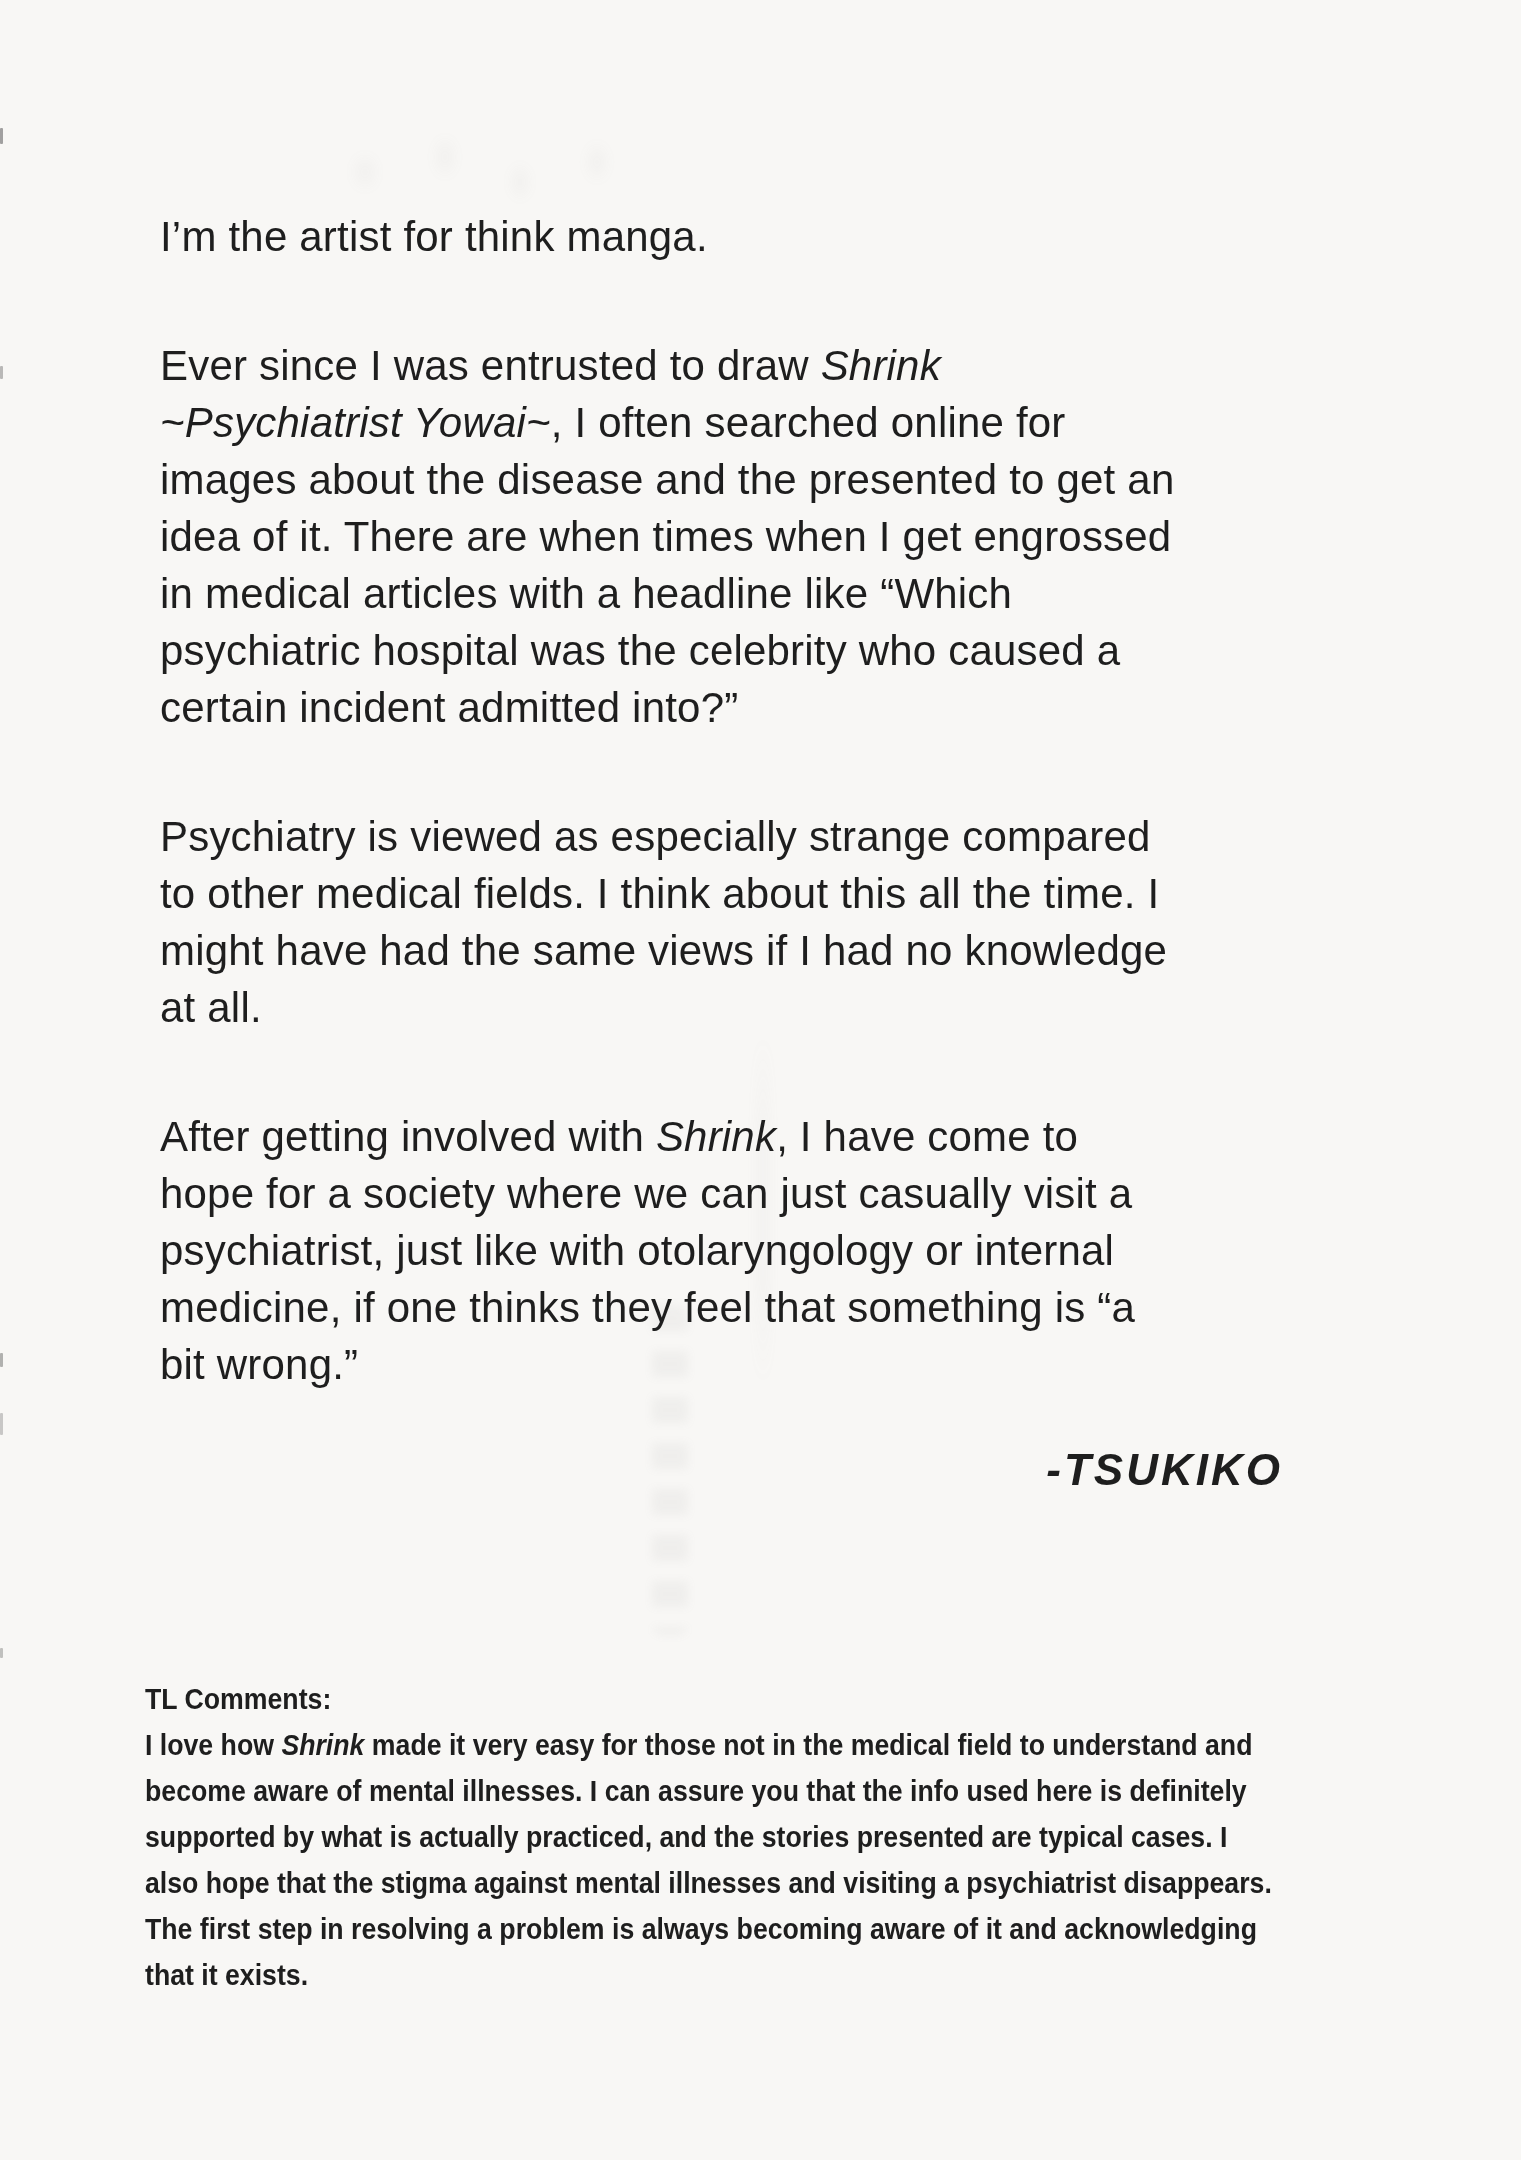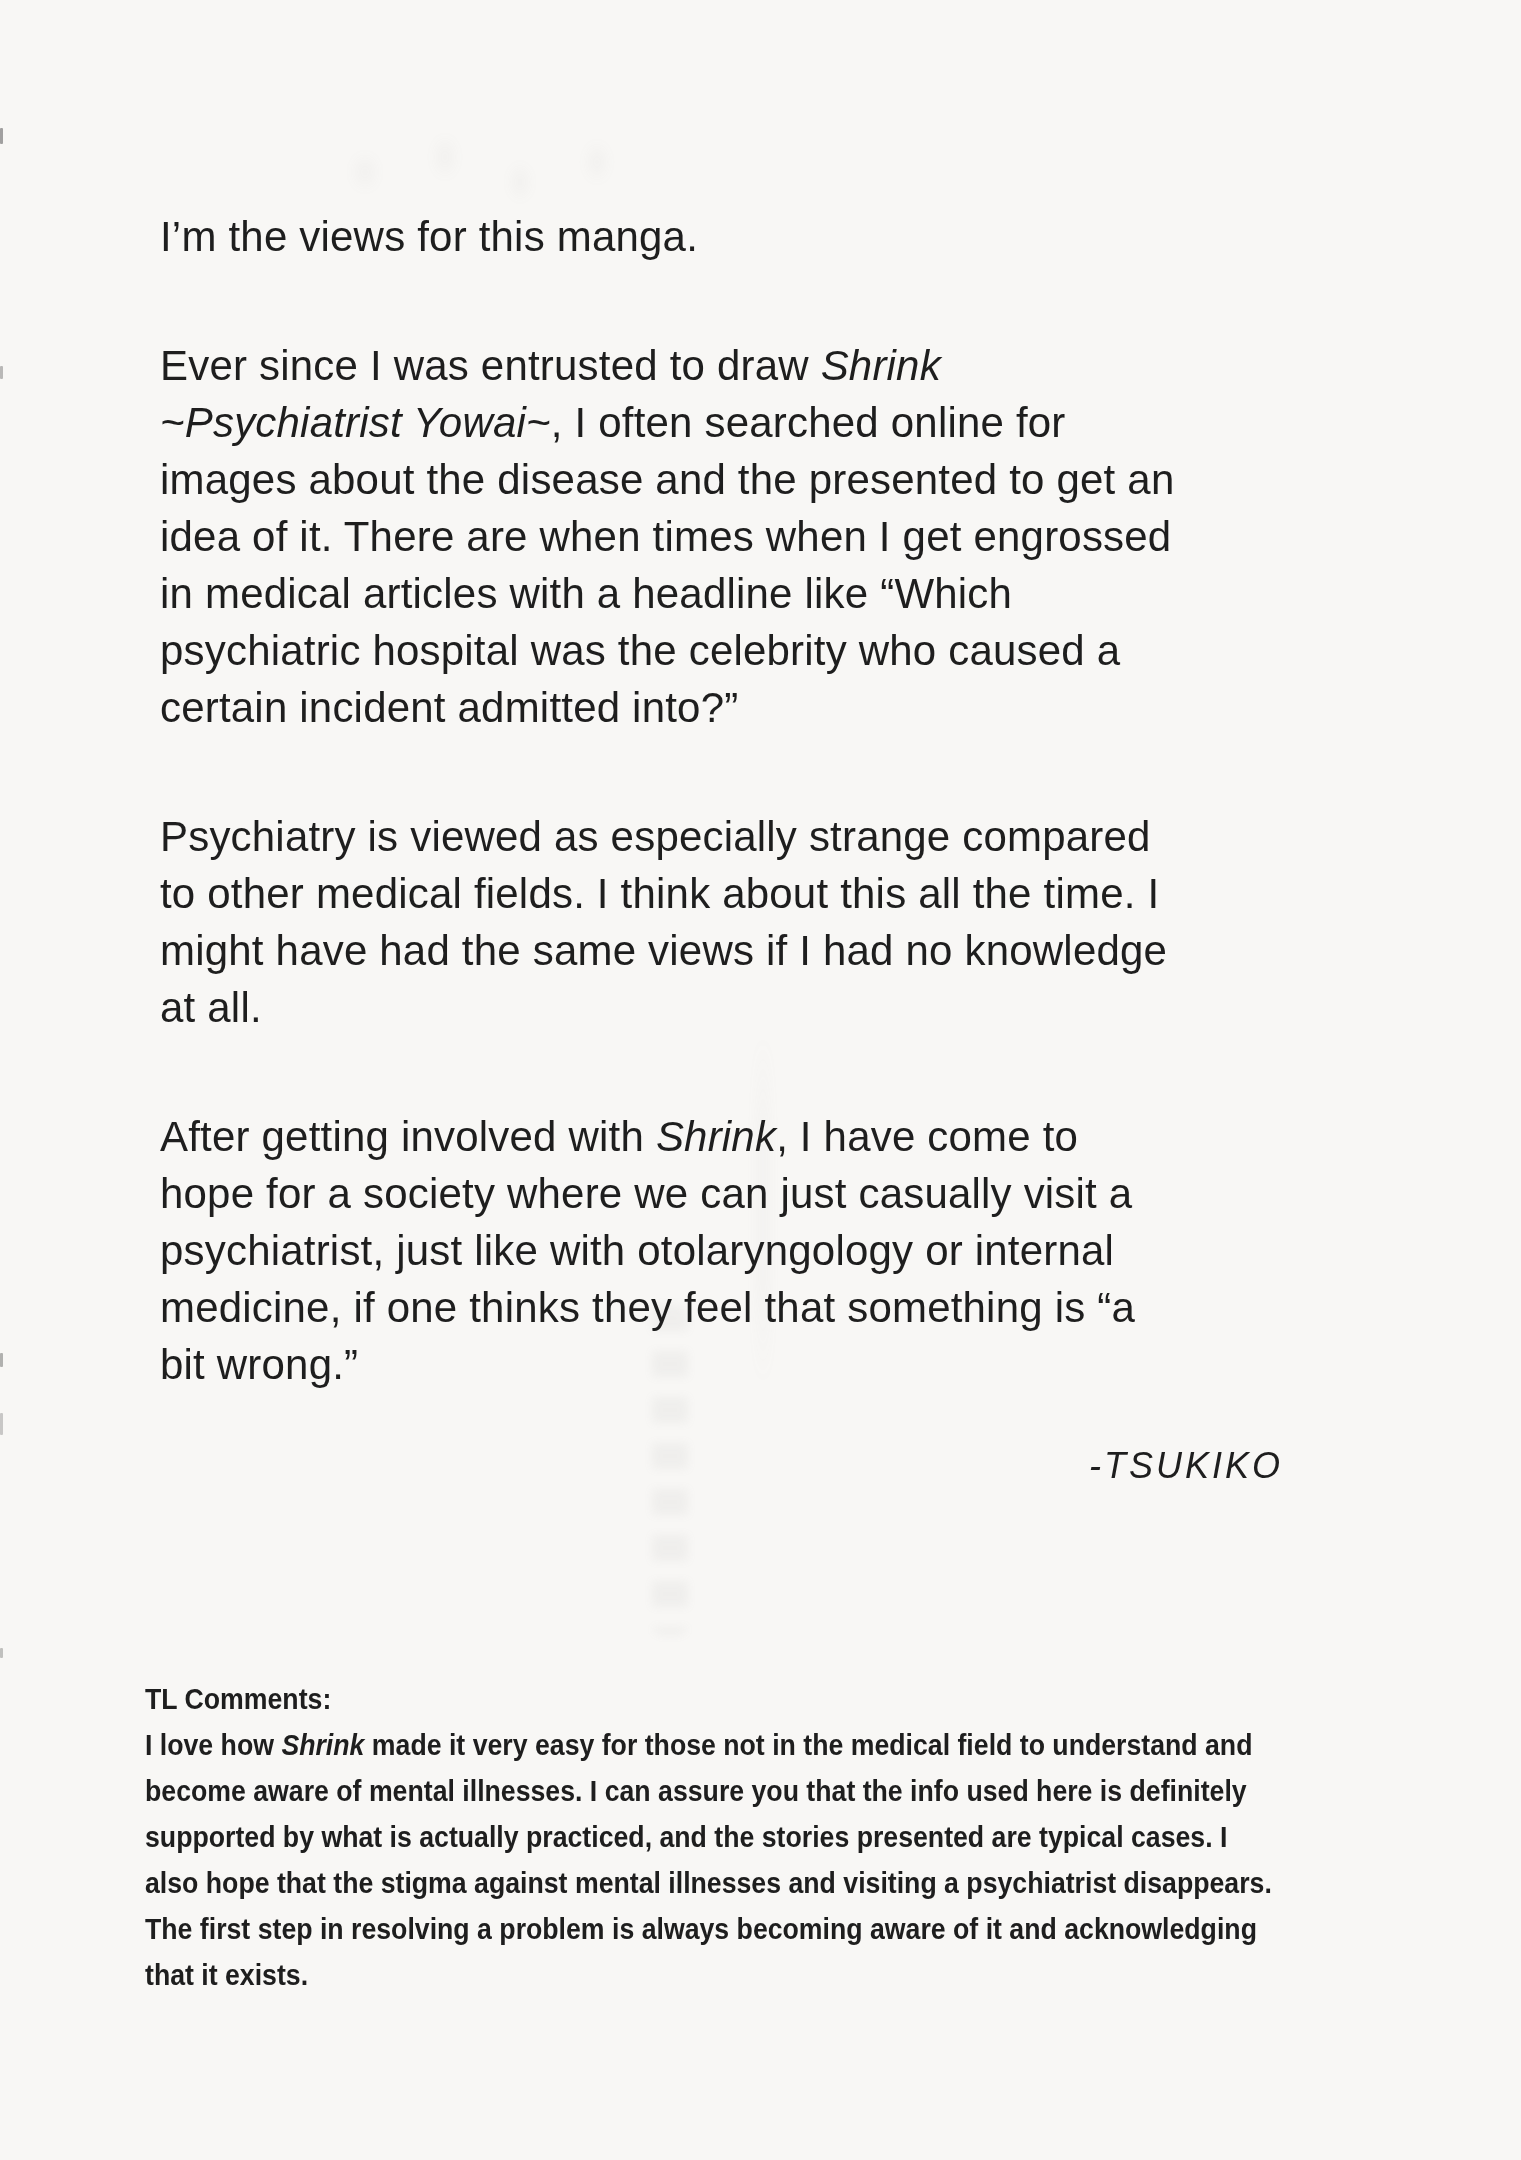--- a/index.html
+++ b/index.html
@@ -22,22 +22,22 @@
   }
   .para { margin: 0; }
   .para + .para { margin-top: 72px; }
   .line { display: block; white-space: pre; }
   i { font-style: italic; }
 
   
   .signature {
     position: absolute;
     top: 1445px; right: 238px;
-    font-size: 36px;
-    font-weight: 400;
+    font-size: 44px;
+    font-weight: 700;
     font-style: italic;
     letter-spacing: 3px;
     white-space: pre;
   }
 
   
   .tl {
     position: absolute;
     left: 145px; top: 1676px;
     width: 1400px;
@@ -101,21 +101,21 @@
   <div class="tick t3"></div>
   <div class="tick t4"></div>
   <div class="tick t5"></div>
   <div class="smudge smudge-top"></div>
   <div class="smudge smudge-col"></div>
   <div class="smudge smudge-strip"></div>
 
   <section class="main-text">
 
     <div class="para">
-      <span class="line">I’m the views for this manga.</span>
+      <span class="line">I’m the artist for think manga.</span>
     </div>
 
     <div class="para">
       <span class="line">Ever since I was entrusted to draw <i>Shrink</i></span>
       <span class="line"><i>~Psychiatrist Yowai~</i>, I often searched online for</span>
       <span class="line">images about the disease and the presented to get an</span>
       <span class="line">idea of it. There are when times when I get engrossed</span>
       <span class="line">in medical articles with a headline like “Which</span>
       <span class="line">psychiatric hospital was the celebrity who caused a</span>
       <span class="line">certain incident admitted into?”</span>

